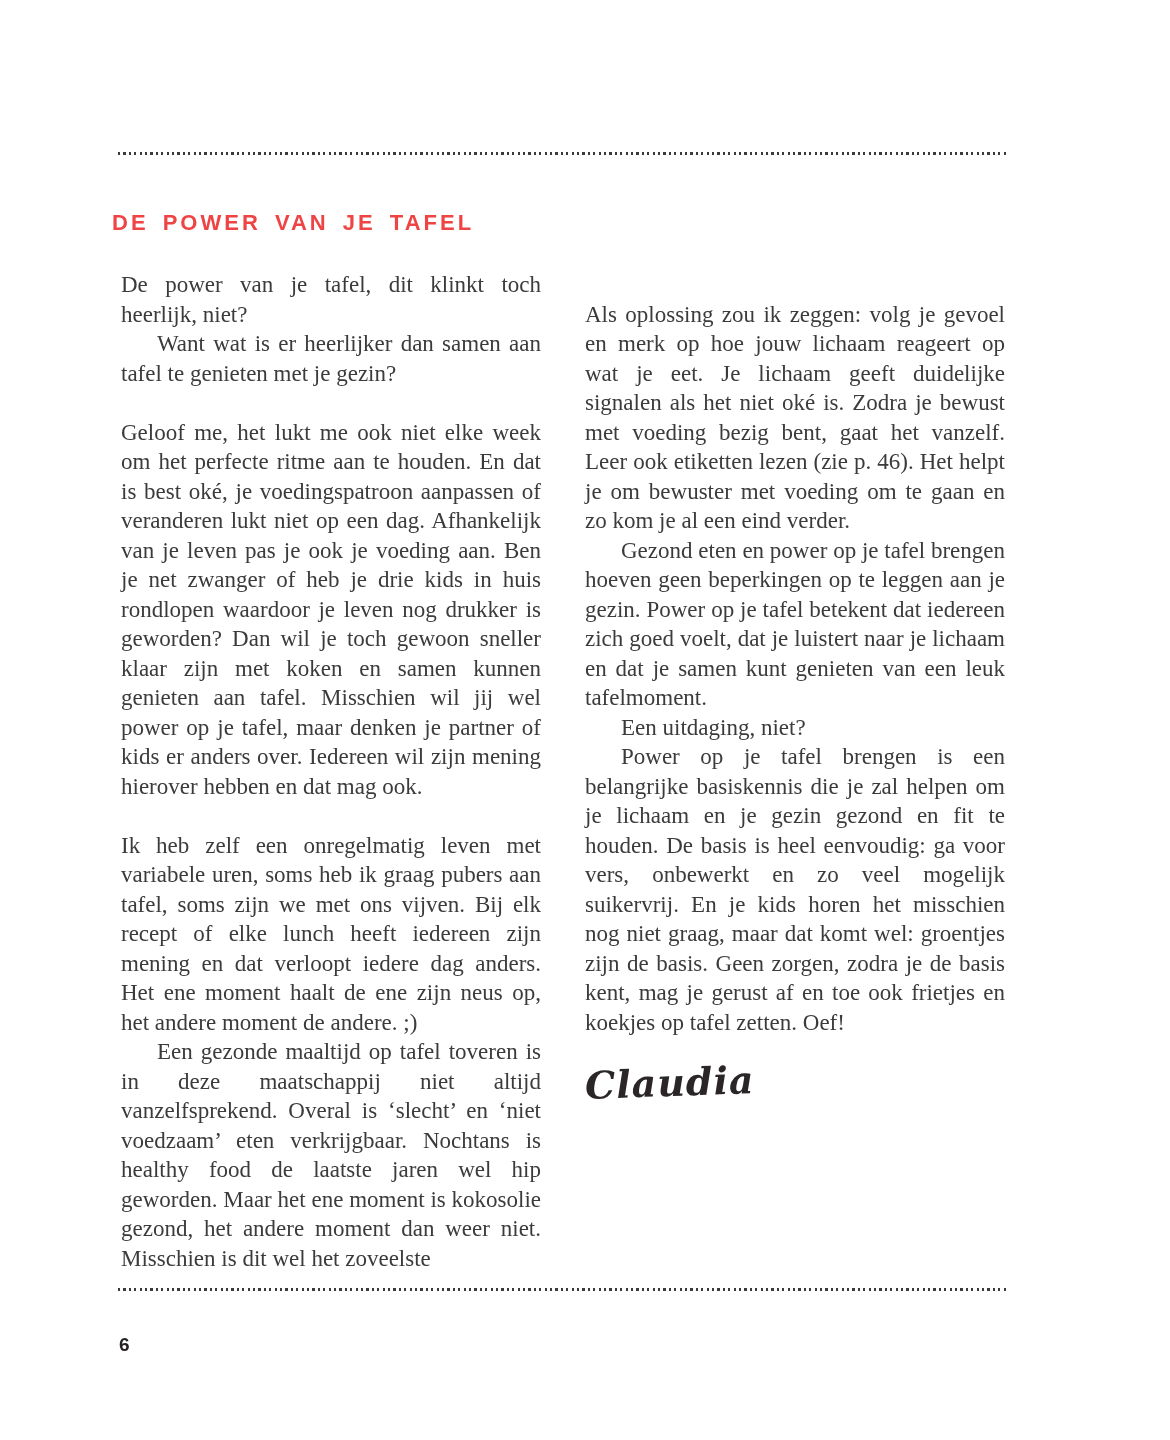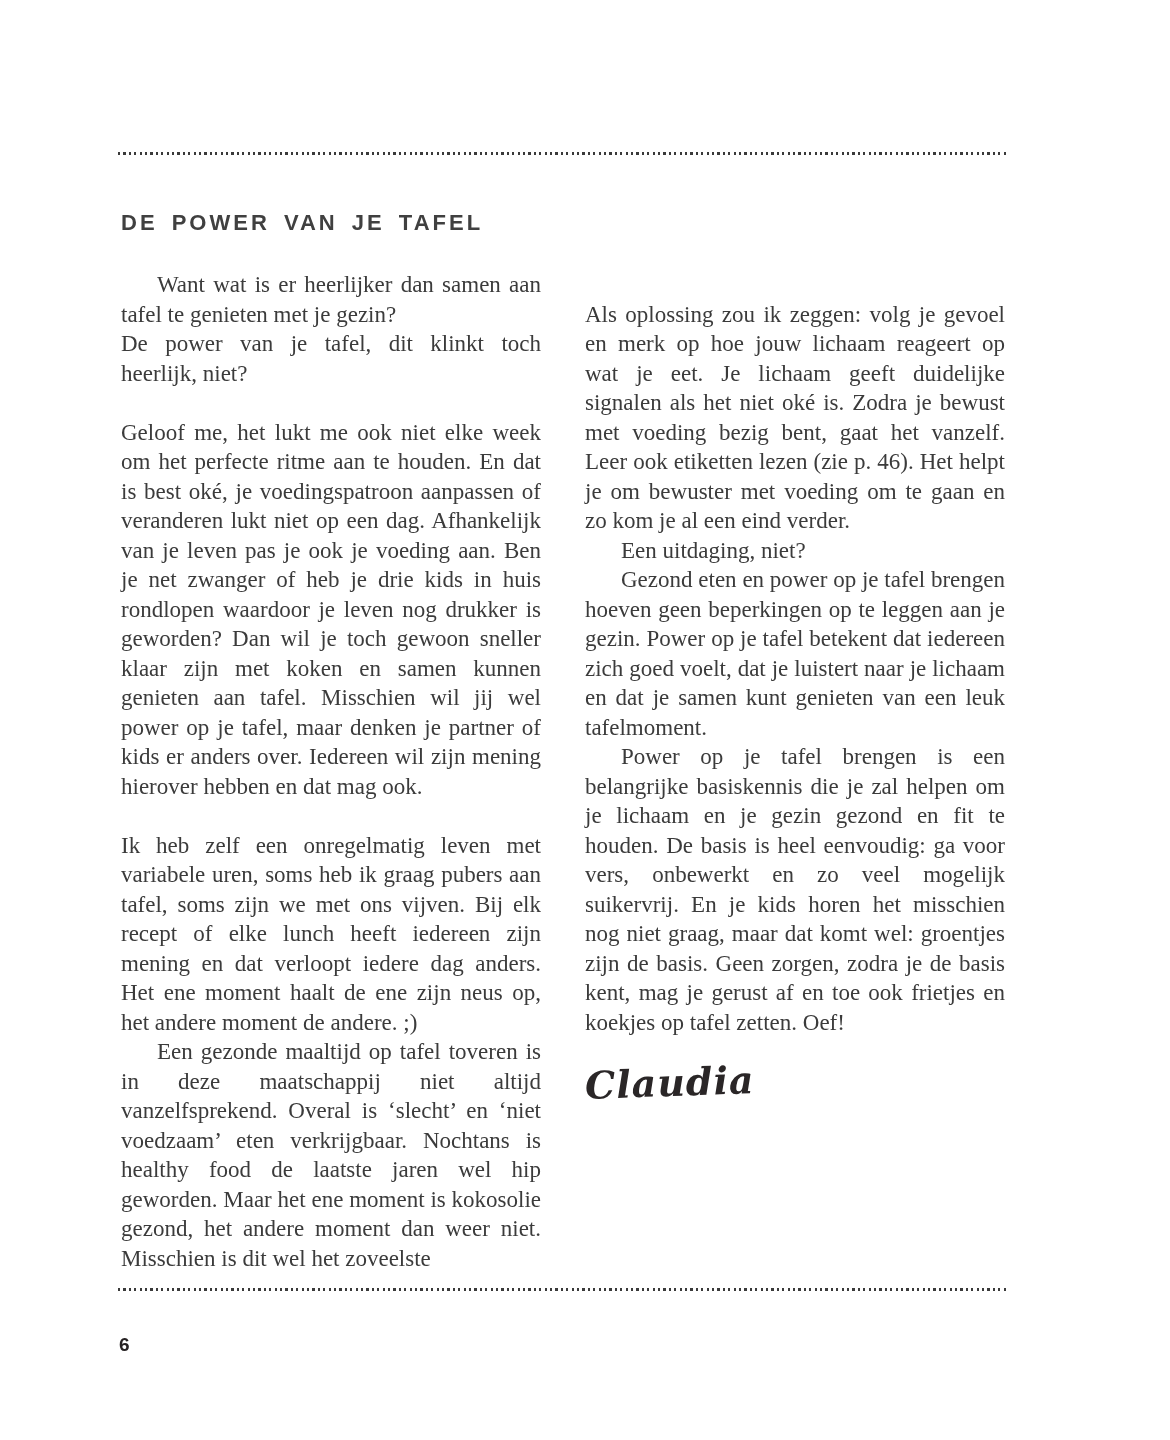--- a/index.html
+++ b/index.html
@@ -20,28 +20,28 @@
     left: 118px;
     width: 889px;
     height: 3px;
     background: repeating-linear-gradient(90deg, #3a3a3a 0 2.2px, transparent 2.2px 5.4px);
   }
   .rule-top { top: 152px; }
   .rule-bottom { top: 1288px; }
 
   .chapter-heading {
     position: absolute;
-    left: 121px;
+    left: 112px;
     top: 210px;
     font-family: "Liberation Sans", sans-serif;
     font-weight: bold;
     font-size: 22px;
     letter-spacing: 3px;
     word-spacing: 5px;
-    color: #404040;
+    color: #ef4444;
     white-space: nowrap;
   }
 
   .content {
     position: absolute;
     left: 121px;
     top: 270px;
     width: 884px;
     display: flex;
     gap: 44px;
@@ -93,34 +93,34 @@
 <body>
 
 <div class="page">
 
   <div class="dotted-rule rule-top"></div>
 
   <div class="chapter-heading">DE POWER VAN JE TAFEL</div>
 
   <div class="content">
     <div class="column">
+        <p class="body-para"><span>De power van je tafel, dit klinkt toch heerlijk, niet?</span></p>
         <p class="body-para indent"><span>Want wat is er heerlijker dan samen aan tafel te genieten met je gezin?</span></p>
-        <p class="body-para"><span>De power van je tafel, dit klinkt toch heerlijk, niet?</span></p>
         <div class="para-gap"></div>
         <p class="body-para"><span>Geloof me, het lukt me ook niet elke week om het perfecte ritme aan te houden. En dat is best oké, je voedingspatroon aanpassen of veranderen lukt niet op een dag. Afhankelijk van je leven pas je ook je voeding aan. Ben je net zwanger of heb je drie kids in huis rondlopen waardoor je leven nog drukker is geworden? Dan wil je toch gewoon sneller klaar zijn met koken en samen kunnen genieten aan tafel. Misschien wil jij wel power op je tafel, maar denken je partner of kids er anders over. Iedereen wil zijn mening hierover hebben en dat mag ook.</span></p>
         <div class="para-gap"></div>
         <p class="body-para"><span>Ik heb zelf een onregelmatig leven met variabele uren, soms heb ik graag pubers aan tafel, soms zijn we met ons vijven. Bij elk recept of elke lunch heeft iedereen zijn mening en dat verloopt iedere dag anders. Het ene moment haalt de ene zijn neus op, het andere moment de andere. ;)</span></p>
         <p class="body-para indent"><span>Een gezonde maaltijd op tafel toveren is in deze maatschappij niet altijd vanzelfsprekend. Overal is ‘slecht’ en ‘niet voedzaam’ eten verkrijgbaar. Nochtans is </span><span class="italic">healthy food</span><span> de laatste jaren wel hip geworden. Maar het ene moment is kokosolie gezond, het andere moment dan weer niet. Misschien is dit wel het zoveelste</span></p>
       </div>
     <div class="column">
 
         <div class="para-gap"></div>
         <p class="body-para"><span>Als oplossing zou ik zeggen: volg je gevoel en merk op hoe jouw lichaam reageert op wat je eet. Je lichaam geeft duidelijke signalen als het niet oké is. Zodra je bewust met voeding bezig bent, gaat het vanzelf. Leer ook etiketten lezen (zie p. 46). Het helpt je om bewuster met voeding om te gaan en zo kom je al een eind verder.</span></p>
+        <p class="body-para indent"><span>Gezond eten en power op je tafel brengen hoeven geen beperkingen op te leggen aan je gezin. Power op je tafel betekent dat iedereen zich goed voelt, dat je luistert naar je lichaam en dat je samen kunt genieten van een leuk tafelmoment.</span></p>
         <p class="body-para indent"><span>Een uitdaging, niet?</span></p>
-        <p class="body-para indent"><span>Gezond eten en power op je tafel brengen hoeven geen beperkingen op te leggen aan je gezin. Power op je tafel betekent dat iedereen zich goed voelt, dat je luistert naar je lichaam en dat je samen kunt genieten van een leuk tafelmoment.</span></p>
         <p class="body-para indent"><span>Power op je tafel brengen is een belangrijke basiskennis die je zal helpen om je lichaam en je gezin gezond en fit te houden. De basis is heel eenvoudig: ga voor vers, onbewerkt en zo veel mogelijk suikervrij. En je kids horen het misschien nog niet graag, maar dat komt wel: groentjes zijn de basis. Geen zorgen, zodra je de basis kent, mag je gerust af en toe ook frietjes en koekjes op tafel zetten. Oef!</span></p>
         <div class="signature">Claudia</div>
       </div>
   </div>
 
   <div class="dotted-rule rule-bottom"></div>
 
   <div class="page-number">6</div>
 
 </div>

